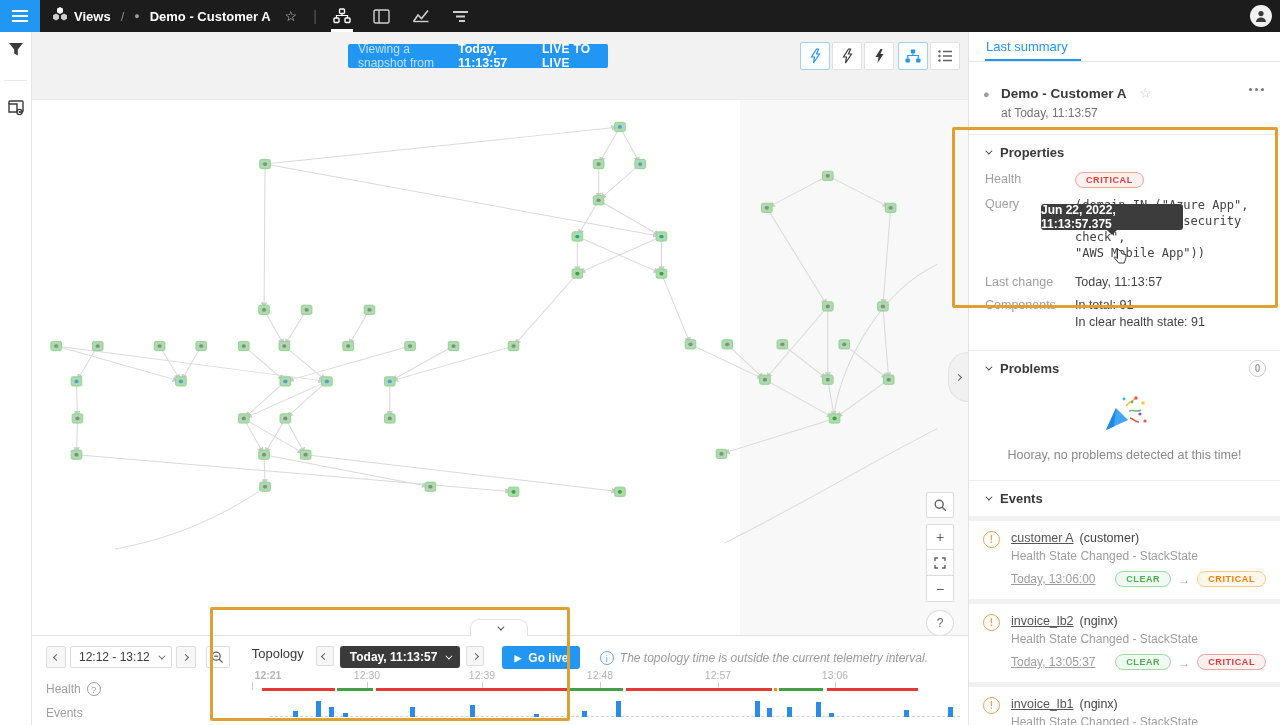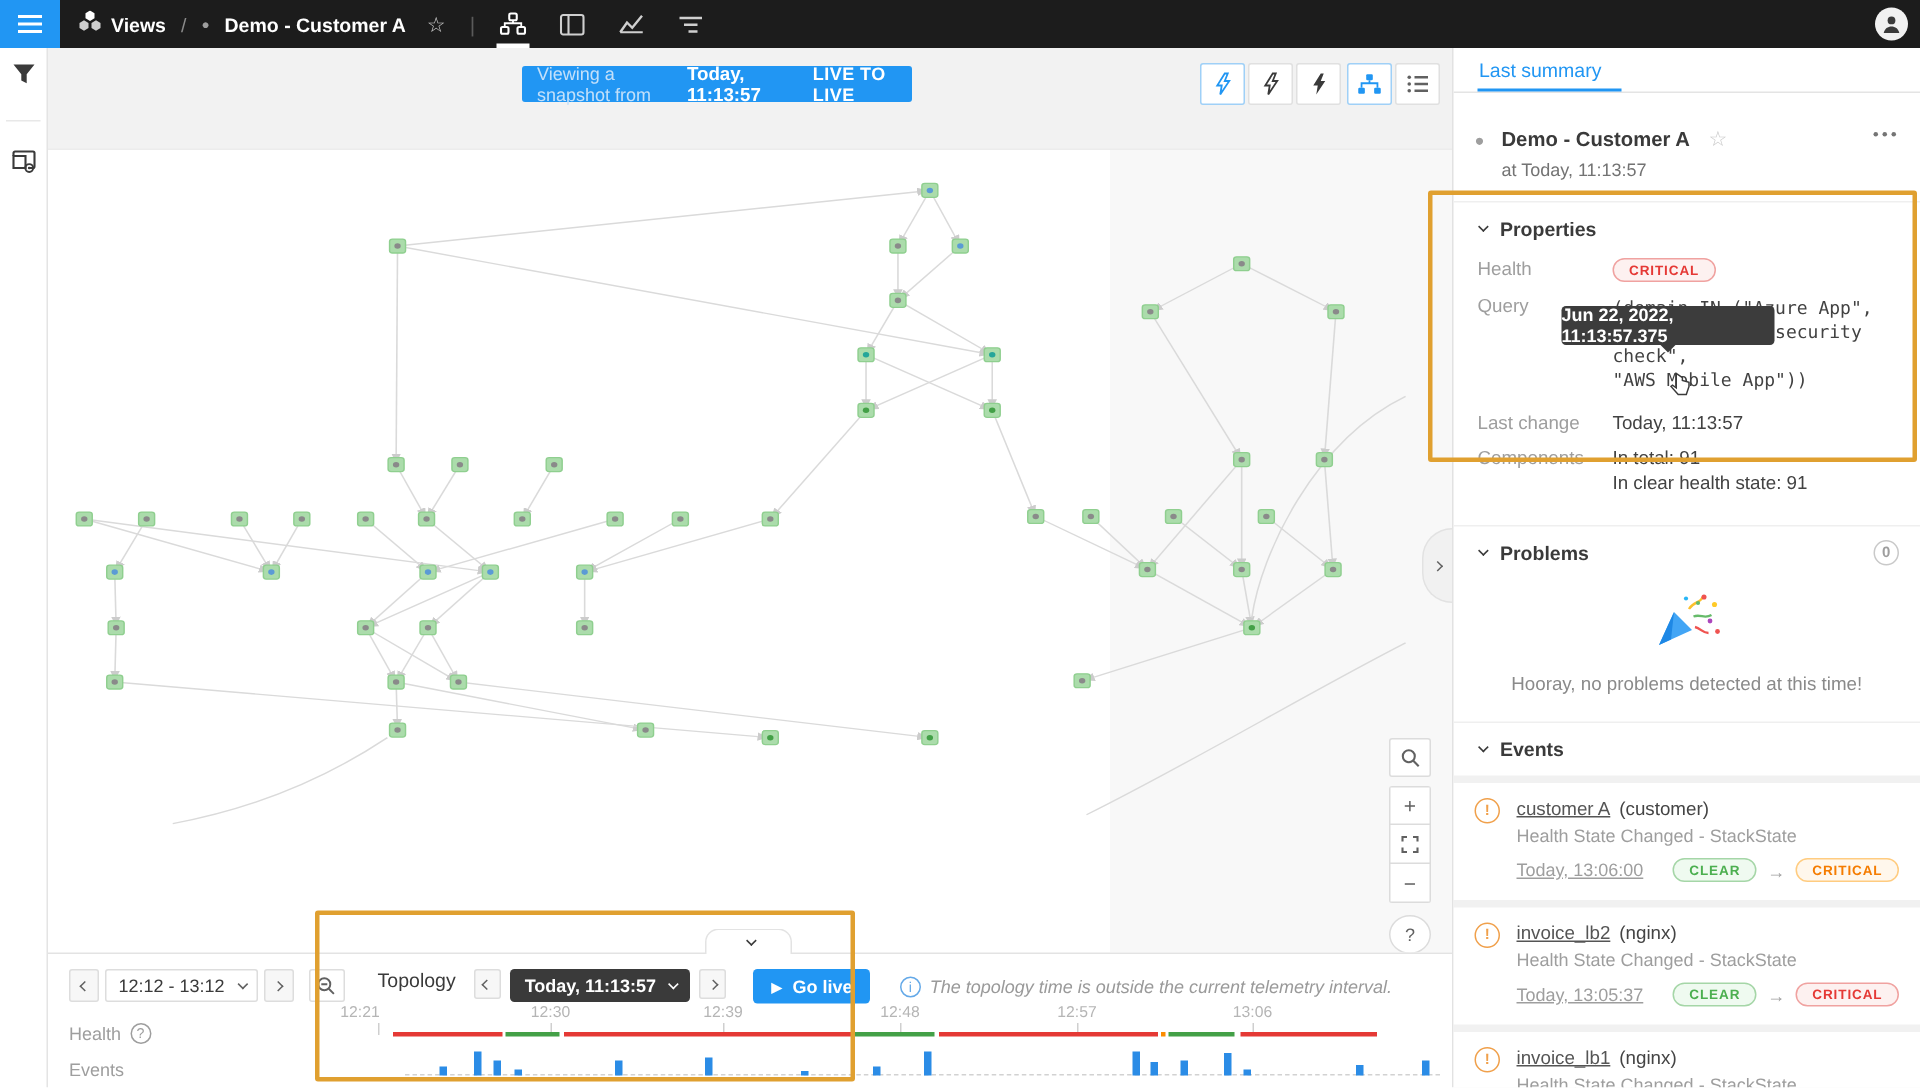--- a/index.html
+++ b/index.html
@@ -622,21 +622,21 @@
       <button class="golive-btn">
         <span style="font-size:9px">▶</span>
         <span>Go live</span>
       </button>
     </div>
     <div class="tl-note">
       <span class="info-i"></span>
       <span>The topology time is outside the current telemetry interval.</span>
     </div>
     <div id="tick-layer">
-        <span class="tick-label" style="left: 208px;">12:21</span>
+        <span class="tick-label" style="left: 236px; font-weight: bold;">12:21</span>
         <span class="tick-mark" style="left: 220px;"></span>
         <span class="tick-label" style="left: 335px;">12:30</span>
         <span class="tick-mark" style="left: 335px;"></span>
         <span class="tick-label" style="left: 450px;">12:39</span>
         <span class="tick-mark" style="left: 450px;"></span>
         <span class="tick-label" style="left: 568px;">12:48</span>
         <span class="tick-mark" style="left: 568px;"></span>
         <span class="tick-label" style="left: 686px;">12:57</span>
         <span class="tick-mark" style="left: 686px;"></span>
         <span class="tick-label" style="left: 803px;">13:06</span>

